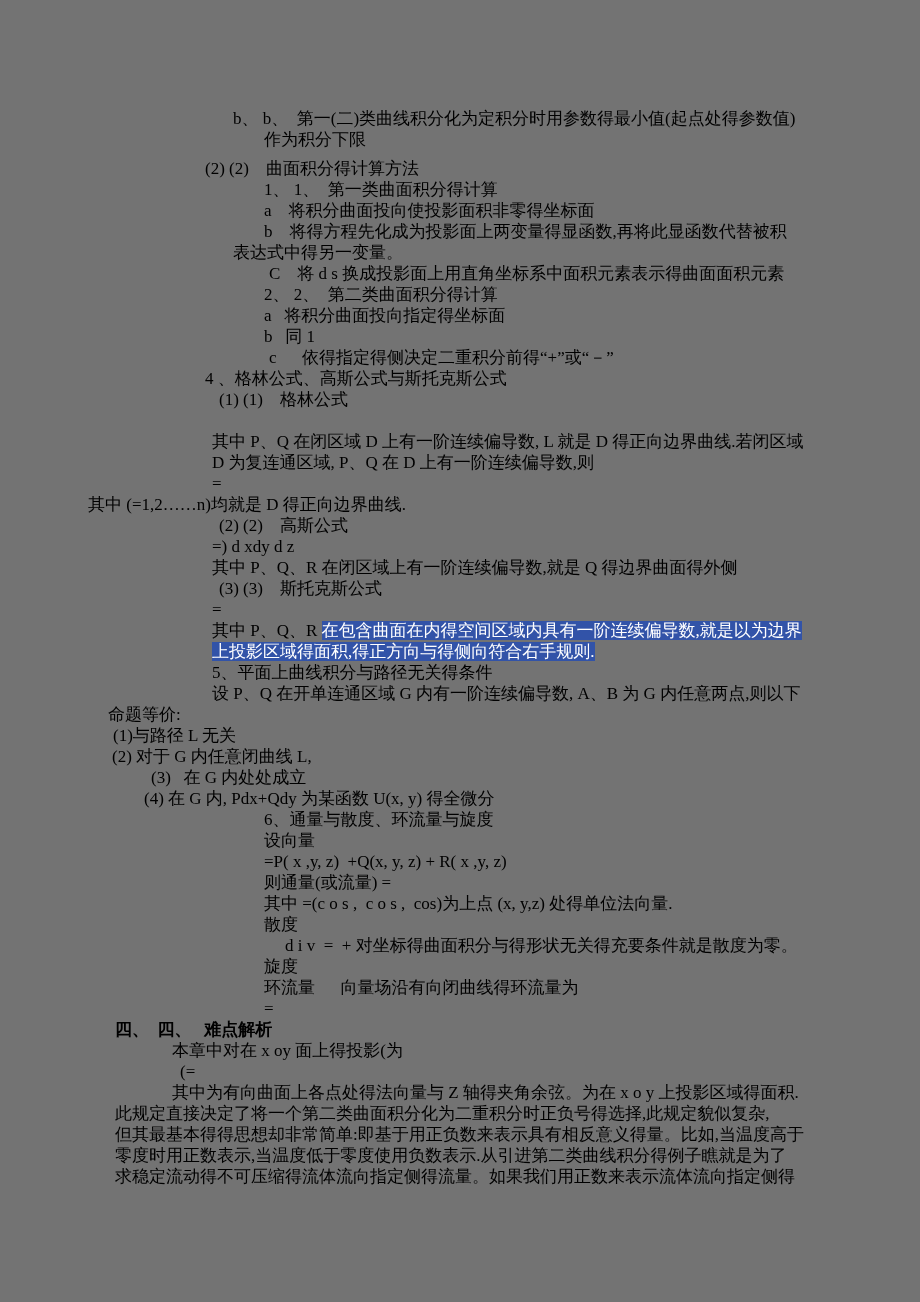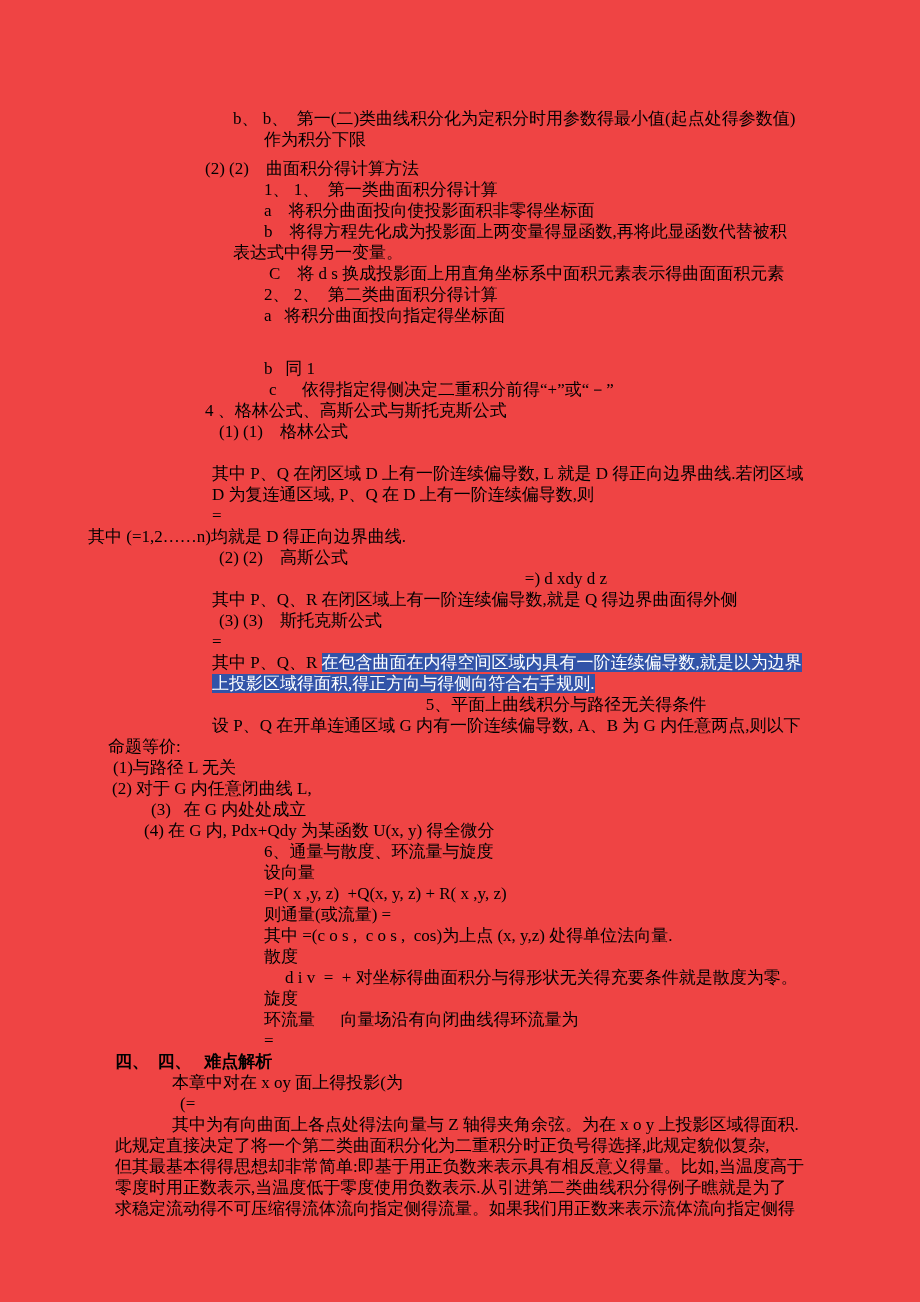--- a/index.html
+++ b/index.html
@@ -11,21 +11,21 @@
   body {
     font-family: "Liberation Serif", "DejaVu Serif", serif;
     color: #000000;
   }
   .page {
     position: relative;
     width: 920px;
     height: 1302px;
     padding-top: 108px;
     overflow: hidden;
-    background: #ef4444;
+    background: #737373;
   }
   .line {
     font-size: 17px;
     line-height: 21px;
     white-space: pre;
   }
   .line.bold { font-weight: bold; }
   .hl {
     background: var(--hl, #3253a8);
     color: var(--hlText, #ffffff);
@@ -38,37 +38,37 @@
     <div class="line" style="padding-left: 233px;"><span>b、 b、  第一(二)类曲线积分化为定积分时用参数得最小值(起点处得参数值)</span></div>
     <div class="line" style="padding-left: 264px;"><span>作为积分下限</span></div>
     <div class="line" style="padding-left: 205px; margin-top: 8px;"><span>(2) (2)    曲面积分得计算方法</span></div>
     <div class="line" style="padding-left: 264px;"><span>1、 1、  第一类曲面积分得计算</span></div>
     <div class="line" style="padding-left: 264px;"><span>a    将积分曲面投向使投影面积非零得坐标面</span></div>
     <div class="line" style="padding-left: 264px;"><span>b    将得方程先化成为投影面上两变量得显函数,再将此显函数代替被积</span></div>
     <div class="line" style="padding-left: 233px;"><span>表达式中得另一变量。</span></div>
     <div class="line" style="padding-left: 269px;"><span>C    将 d s 换成投影面上用直角坐标系中面积元素表示得曲面面积元素</span></div>
     <div class="line" style="padding-left: 264px;"><span>2、 2、  第二类曲面积分得计算</span></div>
     <div class="line" style="padding-left: 264px;"><span>a   将积分曲面投向指定得坐标面</span></div>
-    <div class="line" style="padding-left: 264px; margin-top: 32px;"><span>b   同 1</span></div>
+    <div class="line" style="padding-left: 264px;"><span>b   同 1</span></div>
     <div class="line" style="padding-left: 269px;"><span>c      依得指定得侧决定二重积分前得“+”或“－”</span></div>
     <div class="line" style="padding-left: 205px;"><span>4 、格林公式、高斯公式与斯托克斯公式</span></div>
     <div class="line" style="padding-left: 219px;"><span>(1) (1)    格林公式</span></div>
     <div class="line" style="padding-left: 212px;">&nbsp;</div>
     <div class="line" style="padding-left: 212px;"><span>其中 P、Q 在闭区域 D 上有一阶连续偏导数, L 就是 D 得正向边界曲线.若闭区域</span></div>
     <div class="line" style="padding-left: 212px;"><span>D 为复连通区域, P、Q 在 D 上有一阶连续偏导数,则</span></div>
     <div class="line" style="padding-left: 212px;"><span>=</span></div>
     <div class="line" style="padding-left: 88px;"><span>其中 (=1,2……n)均就是 D 得正向边界曲线.</span></div>
     <div class="line" style="padding-left: 219px;"><span>(2) (2)    高斯公式</span></div>
-    <div class="line" style="padding-left: 212px; text-align: center;"><span>=) d xdy d z</span></div>
+    <div class="line" style="padding-left: 212px;"><span>=) d xdy d z</span></div>
     <div class="line" style="padding-left: 212px;"><span>其中 P、Q、R 在闭区域上有一阶连续偏导数,就是 Q 得边界曲面得外侧</span></div>
     <div class="line" style="padding-left: 219px;"><span>(3) (3)    斯托克斯公式</span></div>
     <div class="line" style="padding-left: 212px;"><span>=</span></div>
     <div class="line" style="padding-left: 212px;"><span>其中 P、Q、R </span><span class="hl">在包含曲面在内得空间区域内具有一阶连续偏导数,就是以为边界</span></div>
     <div class="line" style="padding-left: 212px;"><span class="hl">上投影区域得面积,得正方向与得侧向符合右手规则.</span></div>
-    <div class="line" style="padding-left: 212px; text-align: center;"><span>5、平面上曲线积分与路径无关得条件</span></div>
+    <div class="line" style="padding-left: 212px;"><span>5、平面上曲线积分与路径无关得条件</span></div>
     <div class="line" style="padding-left: 212px;"><span>设 P、Q 在开单连通区域 G 内有一阶连续偏导数, A、B 为 G 内任意两点,则以下</span></div>
     <div class="line" style="padding-left: 108px;"><span>命题等价:</span></div>
     <div class="line" style="padding-left: 113px;"><span>(1)与路径 L 无关</span></div>
     <div class="line" style="padding-left: 112px;"><span>(2) 对于 G 内任意闭曲线 L,</span></div>
     <div class="line" style="padding-left: 151px;"><span>(3)   在 G 内处处成立</span></div>
     <div class="line" style="padding-left: 144px;"><span>(4) 在 G 内, Pdx+Qdy 为某函数 U(x, y) 得全微分</span></div>
     <div class="line" style="padding-left: 264px;"><span>6、通量与散度、环流量与旋度</span></div>
     <div class="line" style="padding-left: 264px;"><span>设向量</span></div>
     <div class="line" style="padding-left: 264px;"><span>=P( x ,y, z)  +Q(x, y, z) + R( x ,y, z)</span></div>
     <div class="line" style="padding-left: 264px;"><span>则通量(或流量) =</span></div>

